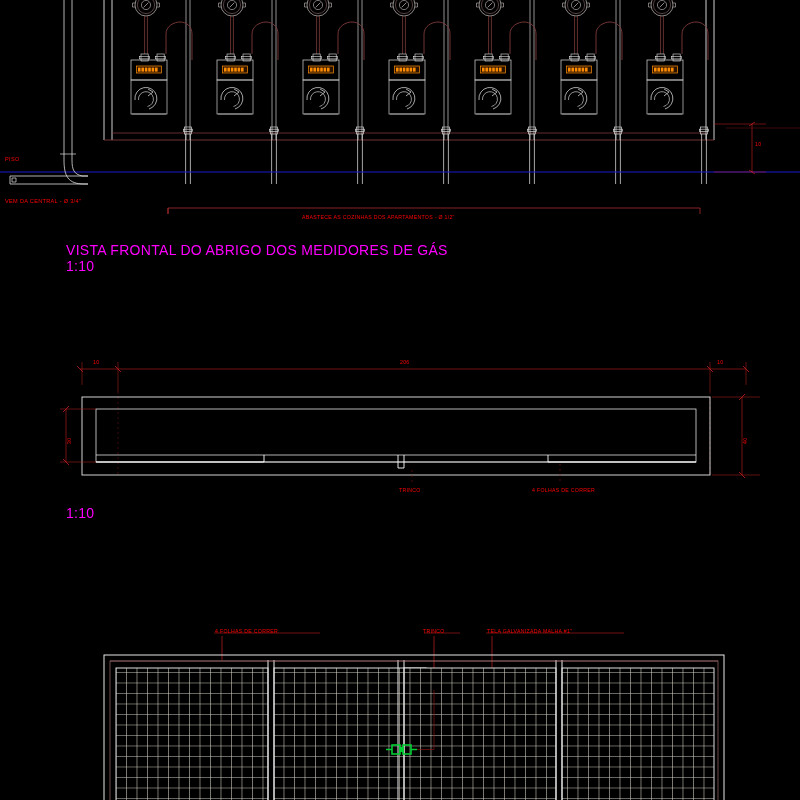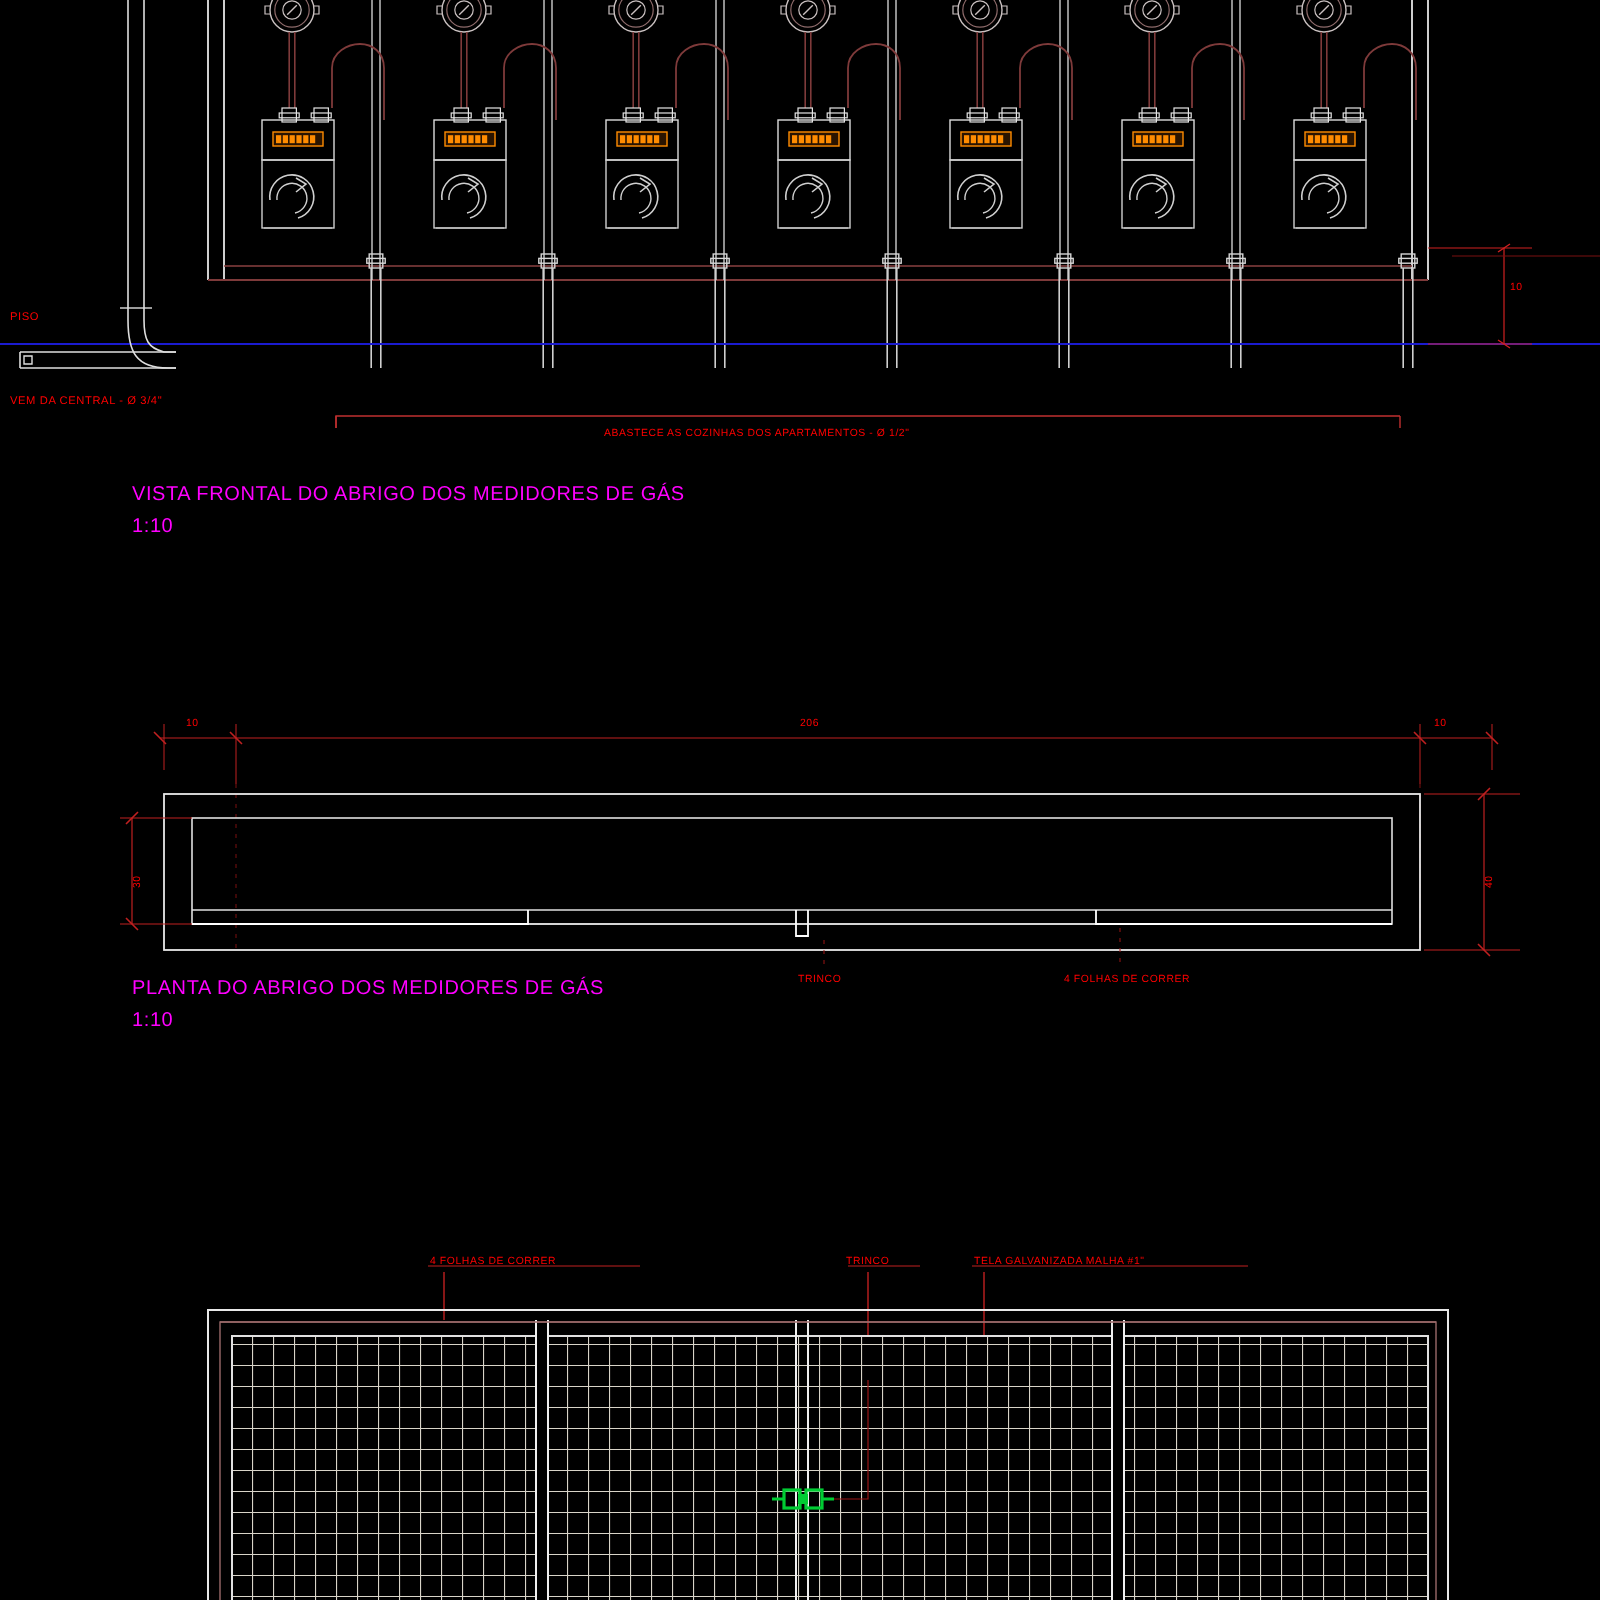--- a/index.html
+++ b/index.html
@@ -5,21 +5,21 @@
   html,body{margin:0;padding:0;background:#000;}
   body{width:800px;height:800px;overflow:hidden;position:relative;
        font-family:"Liberation Sans",sans-serif;}
   .cad{position:absolute;left:0;top:0;width:800px;height:800px;background:#000;}
   svg{position:absolute;left:0;top:0;}
   .txt{position:absolute;white-space:nowrap;letter-spacing:.3px;}
   .red{color:#ff0000;}
   .mag{color:#ff00ff;}
   .t5{font-size:5.2px;}
   .t55{font-size:5.6px;}
-  .t10{font-size:10px;text-align:center;}
+  .t10{font-size:14px;text-align:center;}
   .vert{transform-origin:0 0;}
 </style>
 </head>
 <body>
 
 <div class="cad">
 
 <svg width="800" height="800" viewBox="0 0 800 800">
   <defs>
 
@@ -213,20 +213,19 @@
 <div class="txt red t5" style="left:93px;top:359px;">10</div>
 <div class="txt red t5" style="left:400px;top:359px;">206</div>
 <div class="txt red t5" style="left:717px;top:359px;">10</div>
 
 <div class="txt red t5 vert" style="left:66px;top:444px;transform:rotate(-90deg);">30</div>
 <div class="txt red t5 vert" style="left:742px;top:444px;transform:rotate(-90deg);">40</div>
 
 <div class="txt red t5" style="left:399px;top:487px;">TRINCO</div>
 <div class="txt red t5" style="left:532px;top:487px;">4 FOLHAS DE CORRER</div>
 
-<div class="txt mag t10" style="left:66px;top:489px;">PLANTA DO ABRIGO DOS MEDIDORES DE GÁS</div>
 <div class="txt mag t10" style="left:66px;top:505px;">1:10</div>
 
 <div class="txt red t5" style="left:215px;top:628px;">4 FOLHAS DE CORRER</div>
 <div class="txt red t5" style="left:423px;top:628px;">TRINCO</div>
 <div class="txt red t5" style="left:487px;top:628px;">TELA GALVANIZADA MALHA #1"</div>
 
 </div>
 
 </body></html>

